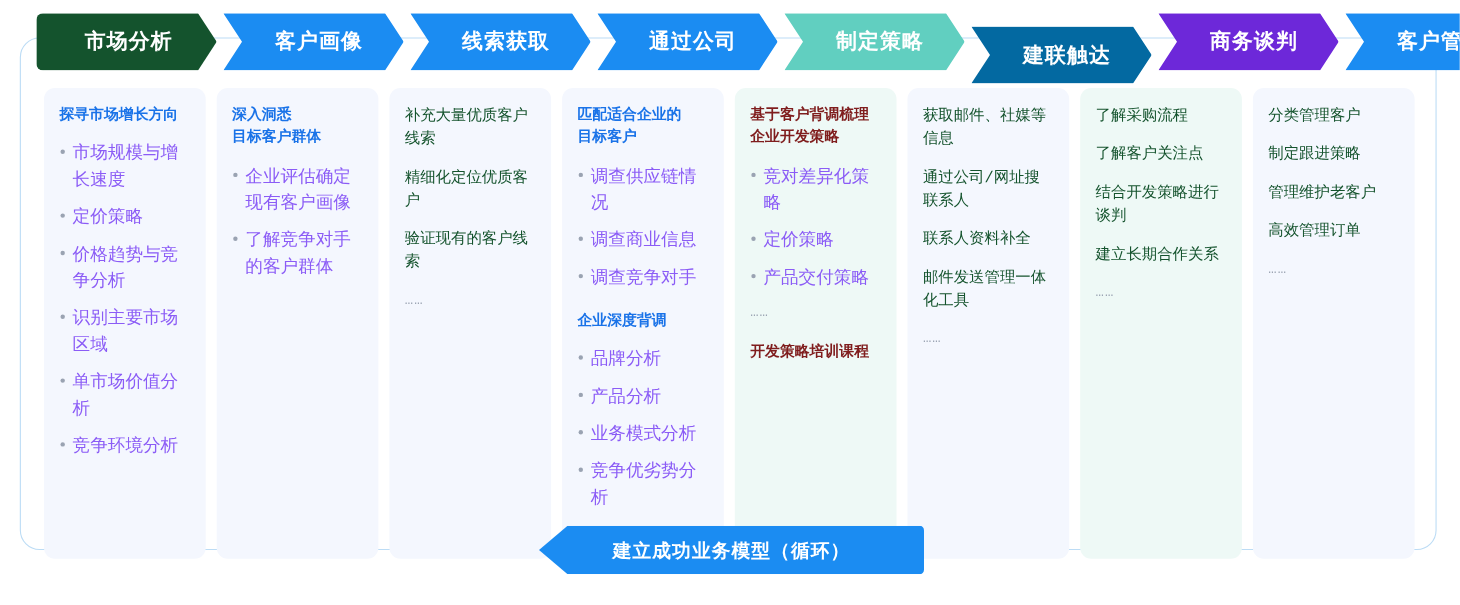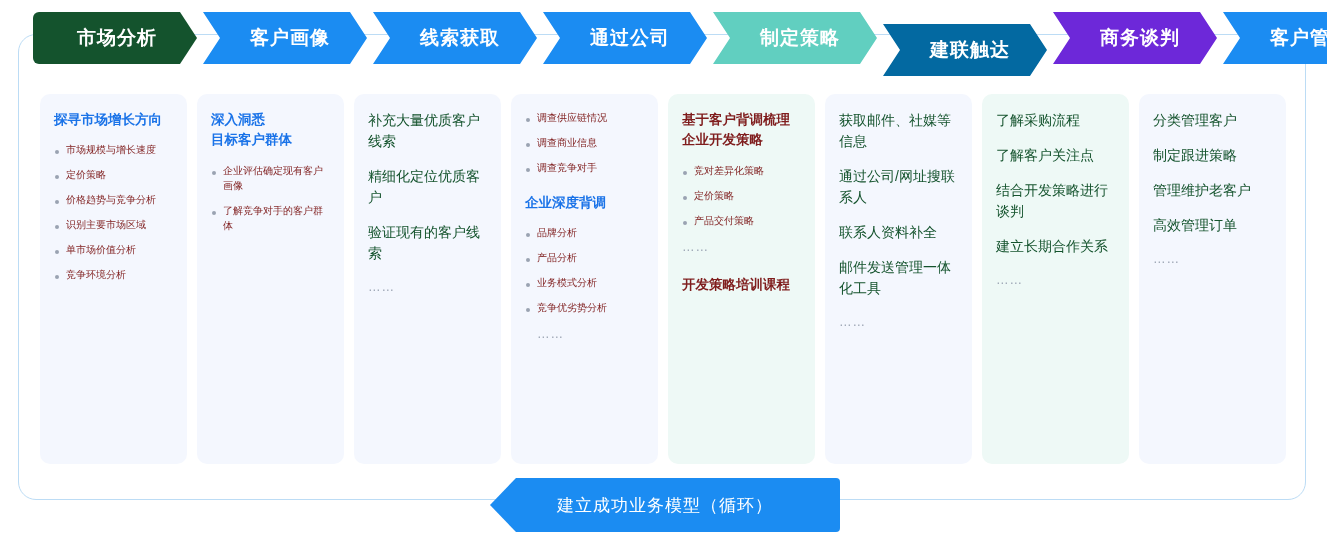--- a/index.html
+++ b/index.html
@@ -64,23 +64,24 @@
     clip-path: polygon(0 0, calc(100% - 17px) 0, 100% 50%, calc(100% - 17px) 100%, 0 100%);
     border-radius: 6px 0 0 6px;
     padding-left: 8px;
   }
   .chev-label { white-space: nowrap; }
 
   
   .cards-row {
     position: absolute;
     left: 40px;
-    top: 94px;
+    top: 80px;
     display: flex;
     gap: 10px;
+    font-family: Liberation Mono, monospace;
   }
   .card {
     width: 147px;
     min-height: 370px;
     border-radius: 10px;
     box-sizing: border-box;
     padding: 16px 14px 14px 14px;
     font-size: 13px;
     line-height: 1.55;
   }
@@ -95,22 +96,22 @@
   }
   .heading-blue  { color: #1a73e8; }
   .heading-green { color: #7f1d1d; }
   .heading-mid   { margin-top: 18px; }
 
   .bullets { margin: 0; padding: 0; list-style: none; }
   .bullets li {
     position: relative;
     padding-left: 12px;
     margin-bottom: 10px;
-    color: #7f1d1d;
-    font-size: 10px;
+    color: #8b5cf6;
+    font-size: 16px;
     line-height: 1.5;
   }
   .bullets li::before {
     content: "";
     position: absolute;
     left: 1px;
     top: 8px;
     width: 4px;
     height: 4px;
     border-radius: 50%;
@@ -128,28 +129,28 @@
     font-size: 12.6px;
     letter-spacing: 1px;
   }
 
   
   .bottom-arrow {
     position: absolute;
     left: 490px;
     top: 478px;
     width: 350px;
-    height: 54px;
+    height: 44px;
     background: #1b8cf2;
     display: flex;
     align-items: center;
     justify-content: center;
     color: #ffffff;
     font-size: 17px;
-    font-weight: normal;
+    font-weight: bold;
     letter-spacing: 1px;
     clip-path: polygon(26px 0, 100% 0, 100% 100%, 26px 100%, 0 50%);
     border-radius: 0 4px 4px 0;
   }
 </style>
 </head>
 <body>
 
 <div id="canvas">
   <div class="frame"></div>
@@ -201,20 +202,22 @@
       </div>
       <div class="card blue">
         <ul class="plain">
           <li>补充大量优质客户线索</li>
           <li>精细化定位优质客户</li>
           <li>验证现有的客户线索</li>
         </ul>
         <div class="ellipsis">……</div>
       </div>
       <div class="card blue">
+        <div class="card-heading heading-blue" style="white-space: pre-line;">匹配适合企业的
+目标客户</div>
         <ul class="bullets">
           <li>调查供应链情况</li>
           <li>调查商业信息</li>
           <li>调查竞争对手</li>
         </ul>
         <div class="card-heading heading-mid heading-blue">企业深度背调</div>
         <ul class="bullets">
           <li>品牌分析</li>
           <li>产品分析</li>
           <li>业务模式分析</li>

